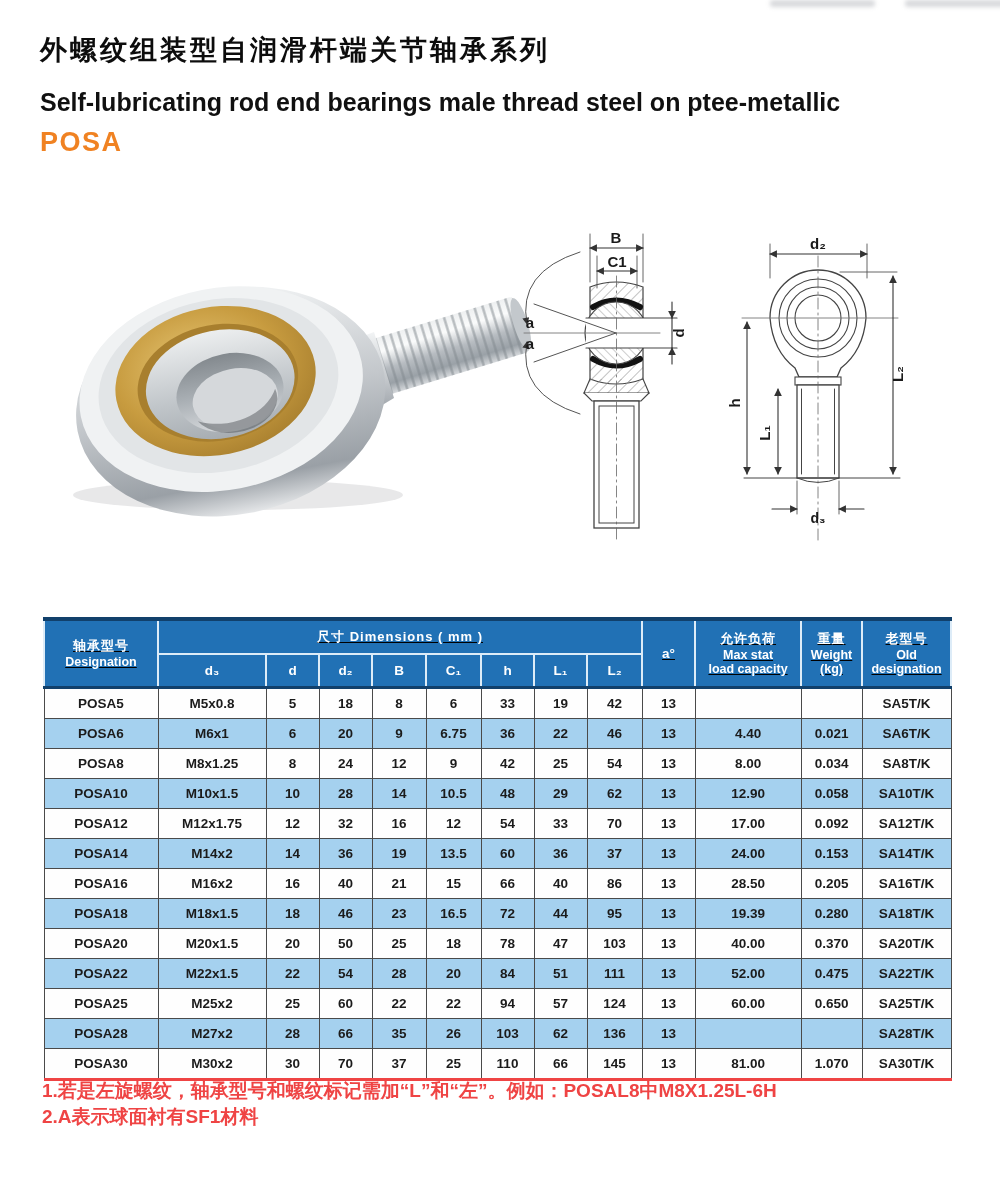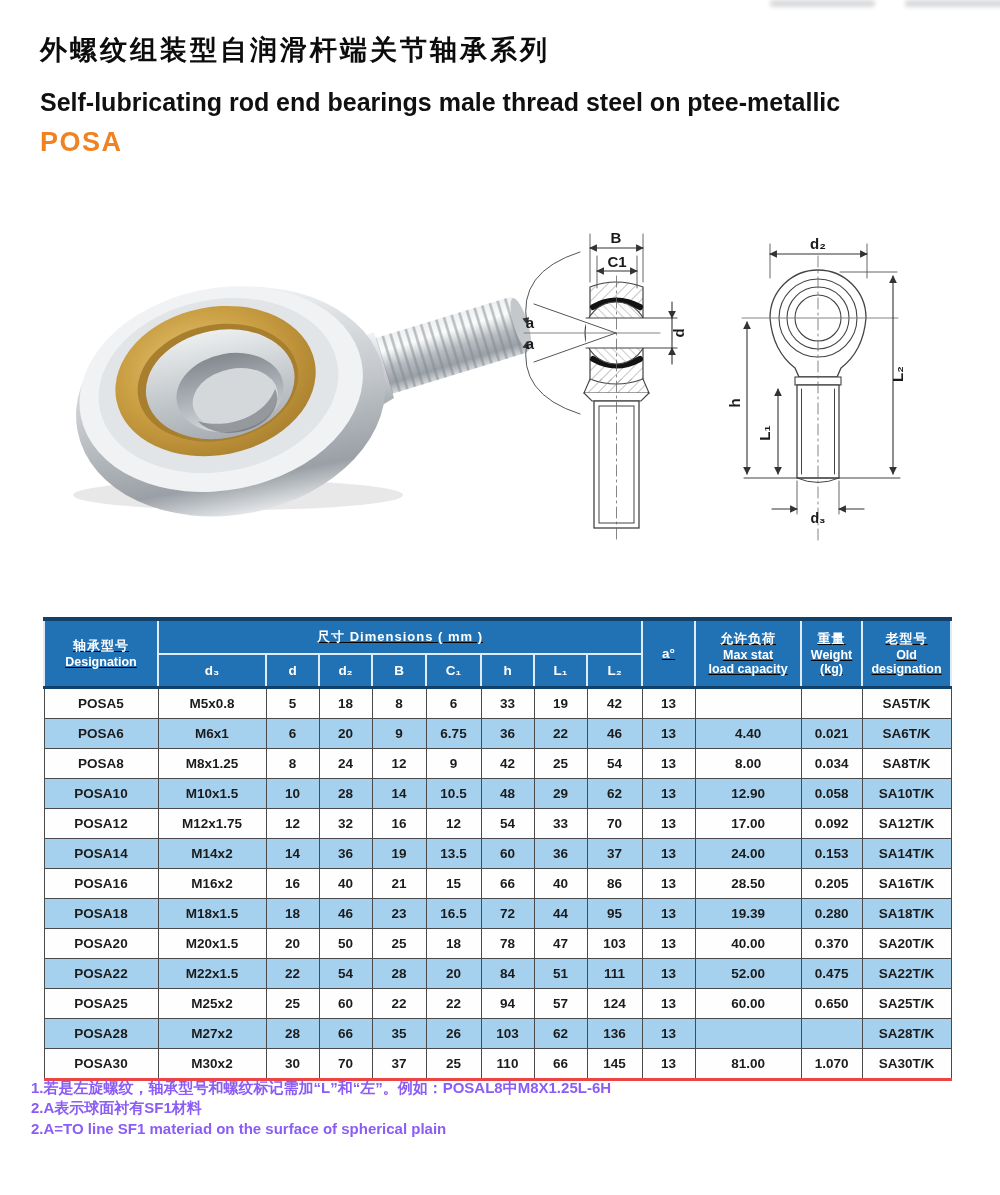--- a/index.html
+++ b/index.html
@@ -35,21 +35,21 @@
   .h-sub { font-size:13.5px; }
   .h-group { font-size:13px; letter-spacing:1px; }
   tbody td {
     border:1px solid #4a4a4a; height:29px; text-align:center;
     font-size:13.5px; font-weight:600; color:#1b1b1b; background:#fefefe; padding:0;
   }
   tbody tr:first-child td { border-top:3px solid #11406b; }
   tbody tr:last-child  td { border-bottom:3px solid #ef4444; }
   tbody tr.alt td { background:#a5d1ef; }
 
-  .notes { position:absolute; left:31px; top:1078px; font-size:15px; font-weight:bold; color:#8b5cf6; line-height:1.36; }
+  .notes { position:absolute; left:42px; top:1078px; font-size:19px; font-weight:bold; color:#ef4444; line-height:1.36; }
   .notes div { white-space:nowrap; }
 
   .lbl { font:600 15px "Liberation Sans","DejaVu Sans",sans-serif; fill:#1a1a1a; }
   .lbl-s { font:600 14px "Liberation Sans","DejaVu Sans",sans-serif; fill:#1a1a1a; }
 </style>
 </head>
 <body>
 
 <div class="page">
 
@@ -466,16 +466,15 @@
       <td>1.070</td>
       <td>SA30T/K</td>
     </tr>
         </tbody>
     </table>
   </div>
 
   <div class="notes">
     <div>1.若是左旋螺纹，轴承型号和螺纹标记需加“L”和“左”。例如：POSAL8中M8X1.25L-6H</div>
     <div>2.A表示球面衬有SF1材料</div>
-    <div>2.A=TO line SF1 materiad on the surface of spherical plain</div>
   </div>
 
 </div>
 
 </body></html>

